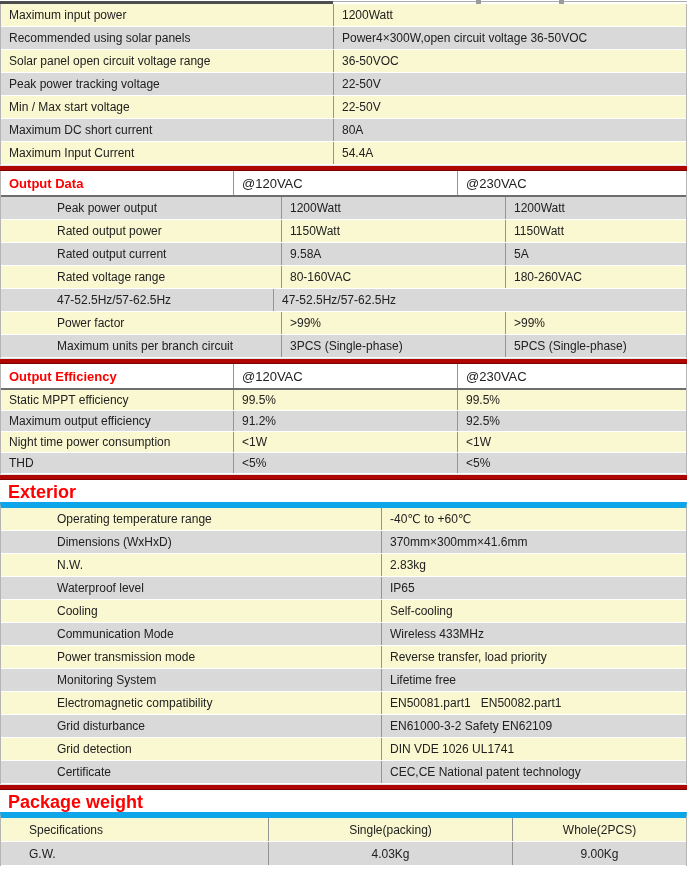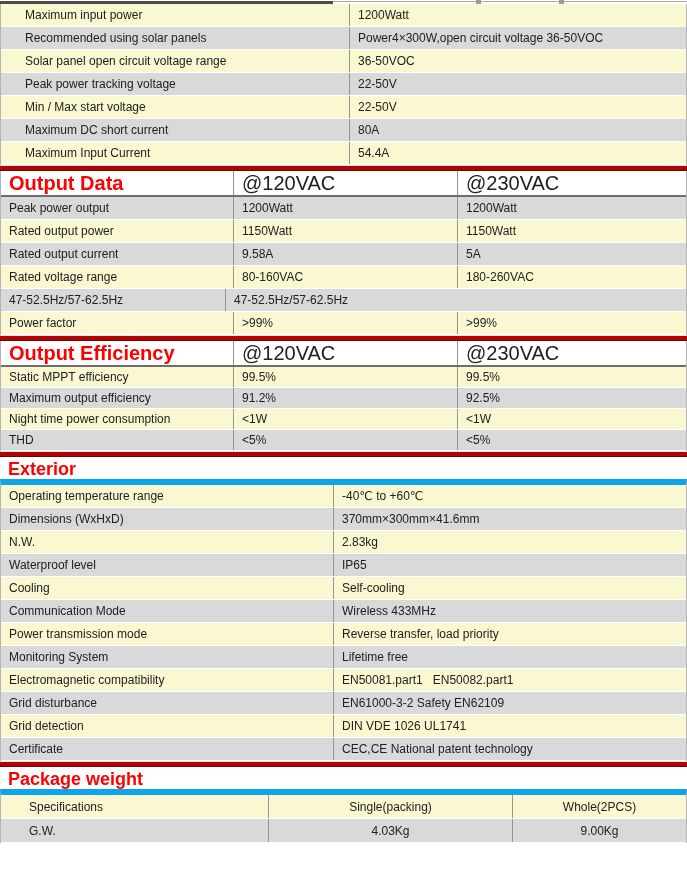--- a/index.html
+++ b/index.html
@@ -36,29 +36,29 @@
   .cell{display:flex;align-items:center;padding:0 8px;box-sizing:border-box;
         white-space:nowrap;overflow:hidden;}
   .cell + .cell{border-left:1px solid var(--grid_line,#949494);}
 
   
   .w2 .c0{width:332px;} .w2 .c1{flex:1;}
   .w3 .c0{width:232px;} .w3 .c1{width:224px;} .w3 .c2{flex:1;}
   .wp .c0{width:247px;margin-left:20px;} .wp .c1{width:244px;justify-content:center;} .wp .c2{flex:1;justify-content:center;}
 
   
-  #input-table .row{height:22px;padding-left:16px;}
-  #od-table .row, #ext-table .row{height:22px;}
+  #input-table .row{height:22px;}
+  #od-table .row, #ext-table .row{height:22px;padding-left:48px;}
   #oe-table .row{height:20px;}
   #pkg-table .row{height:23px;}
 
   
   .hdr-row{display:flex;align-items:stretch;background:#fff;height:24px;
            border-bottom:2px solid #6e6e6e;}
-  .hdr-row .cell{font-size:20px;}
+  .hdr-row .cell{font-size:13px;}
   .hdr-title{color:var(--header_red,#FE0000);font-weight:bold;}
 
   
   .sep{height:4px;background:var(--separator_red,#B00603);
        border-top:1px solid #e2e2e2;border-bottom:1px solid #7d0000;}
 
   
   .section-title{color:var(--header_red,#FE0000);font-weight:bold;font-size:18px;
                  height:20px;line-height:20px;padding:2px 8px 0 8px;background:#fff;}
 </style>
@@ -135,20 +135,25 @@
       </div>
       <div class="row g">
         <div class="cell c1">47-52.5Hz/57-62.5Hz</div>
         <div class="cell c2">47-52.5Hz/57-62.5Hz</div>
       </div>
       <div class="row y">
         <div class="cell c0">Power factor</div>
         <div class="cell c1">&gt;99%</div>
         <div class="cell c2">&gt;99%</div>
       </div>
+      <div class="row g">
+        <div class="cell c0">Maximum units per branch circuit</div>
+        <div class="cell c1">3PCS (Single-phase)</div>
+        <div class="cell c2">5PCS (Single-phase)</div>
+      </div>
     </div>
 
   <div class="sep"></div>
 
   <div class="tbl w3" id="oe-table">
     <div class="hdr-row">
       <div class="cell c0 hdr-title">Output Efficiency</div>
       <div class="cell c1">@120VAC</div>
       <div class="cell c2">@230VAC</div>
     </div>

